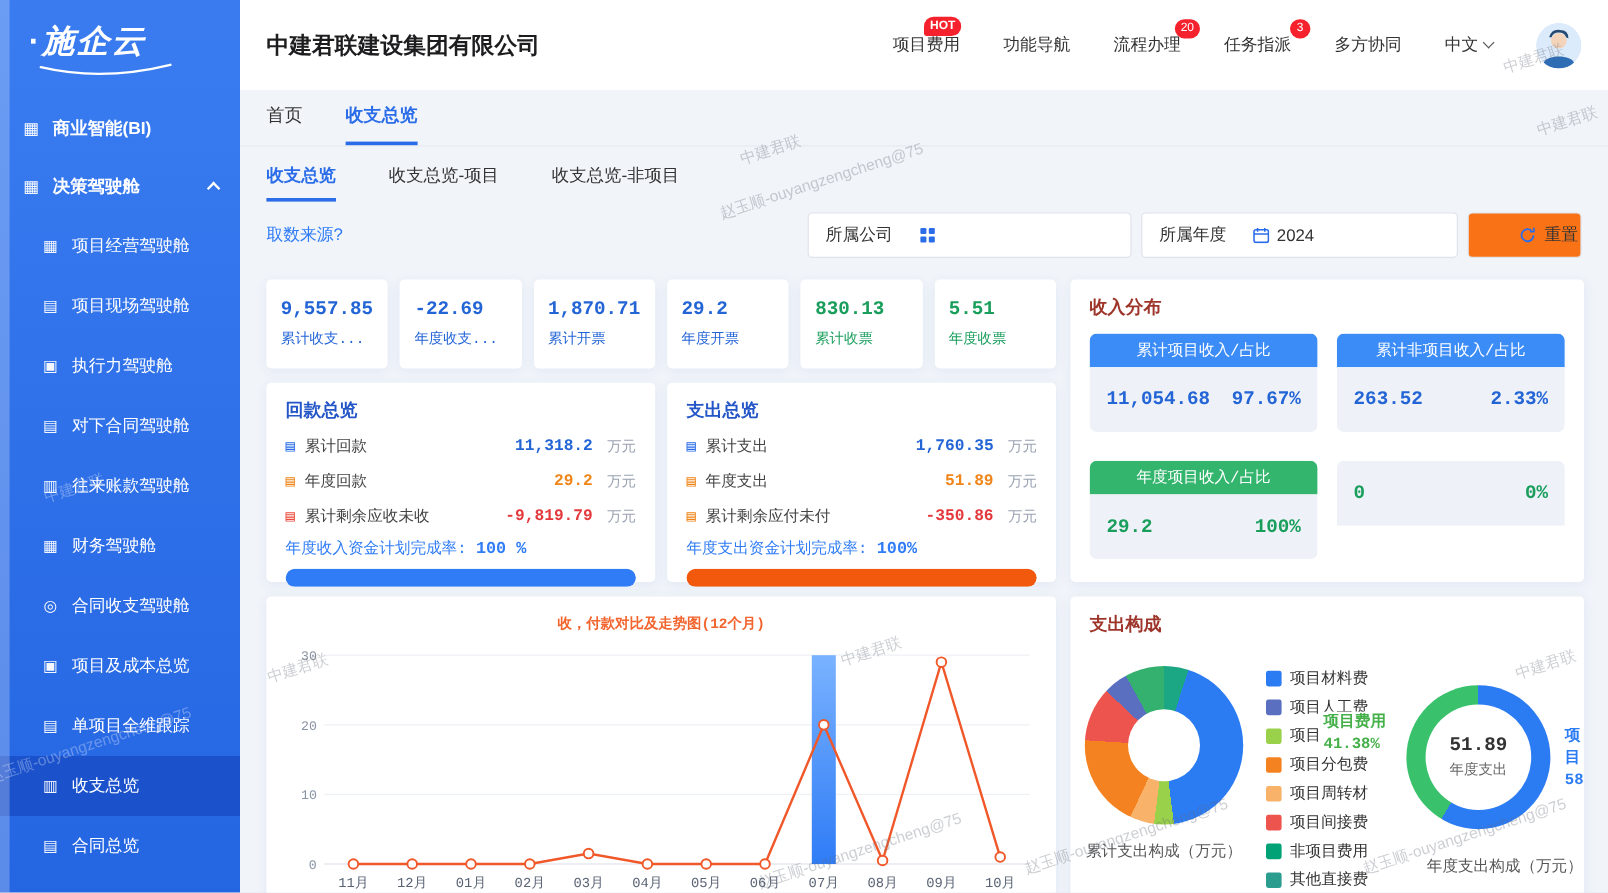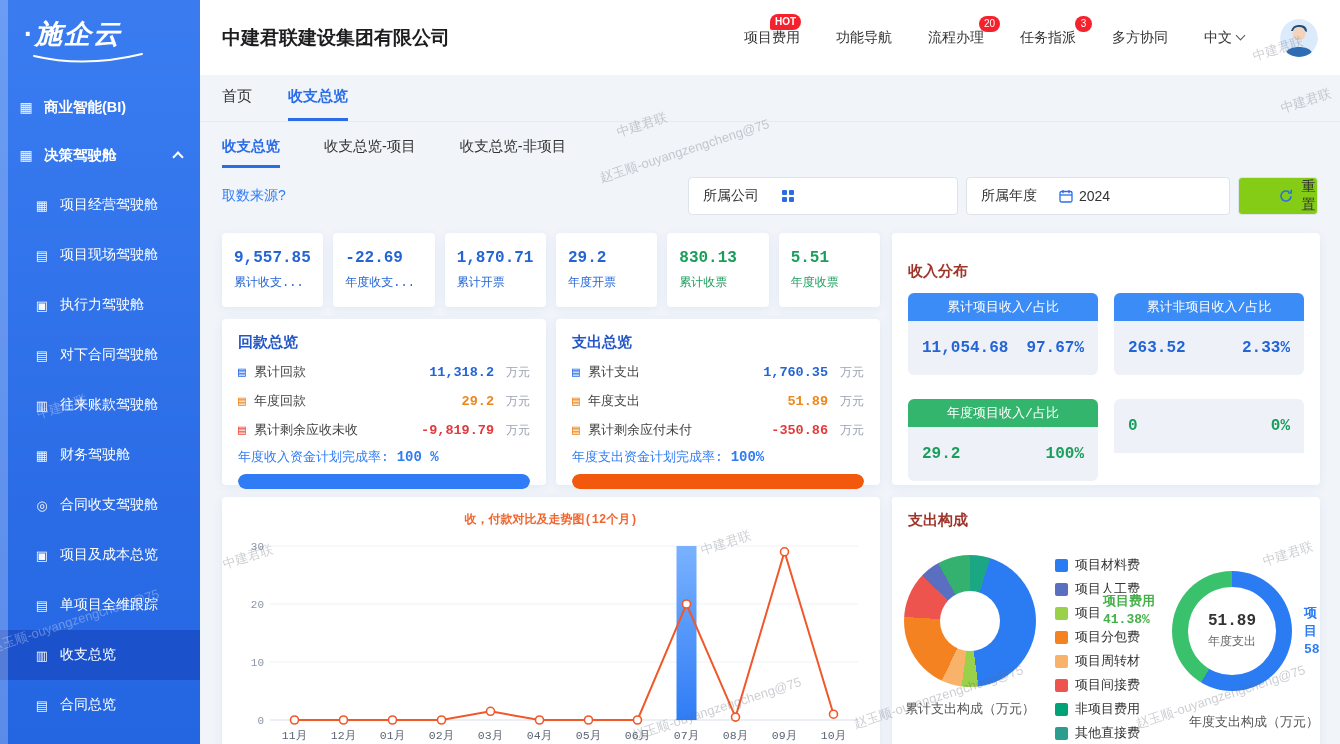--- a/index.html
+++ b/index.html
@@ -43,21 +43,21 @@
 
   .filter-row { height:50px; display:flex; align-items:center; padding:0 22px; }
   .source-link { color:#2f7cf6; font-size:14px; cursor:pointer; }
   .filter-right { margin-left:auto; display:flex; align-items:flex-start; gap:8px; }
   .select-box { height:38px; background:#fff; border:1px solid #dfe3ea; border-radius:4px; display:flex; align-items:center; padding:0 14px; cursor:pointer; }
   .select-box .lbl { font-size:14px; color:#333; }
   .select-box .ico { margin-left:22px; display:flex; align-items:center; }
   .select-box .val { font-size:14px; color:#333; margin-left:6px; }
   .sb-company { width:270px; }
   .sb-year { width:264px; }
-  .reset-btn { height:38px; width:80px; background:#84cc16; border:1px solid #dfe3ea; border-radius:4px; display:flex; align-items:center; justify-content:center; gap:7px; font-size:14px; color:#333; cursor:pointer;padding-left:40px; }
+  .reset-btn { height:38px; width:95px; background:#f97316; border:1px solid #dfe3ea; border-radius:4px; display:flex; align-items:center; justify-content:center; gap:7px; font-size:14px; color:#333; cursor:pointer;padding-left:40px; }
 
   .content { display:flex; gap:12px; padding:12px 20px 0 22px; }
   .left-col { width:658px; display:flex; flex-direction:column; gap:12px; }
   .right-col { flex:1; display:flex; flex-direction:column; gap:12px; }
 
   .card { background:#fff; border-radius:4px; box-shadow:0 2px 10px rgba(56,96,190,.08);font-family:Liberation Mono, monospace; }
 
   .stats-row { display:flex; gap:10px; }
   .stat-card { flex:1; height:74px; display:flex; flex-direction:column; justify-content:center; align-items:flex-start; padding:0 12px; }
   .stat-card .v { font-size:16px; font-weight:bold; }
@@ -75,21 +75,21 @@
   .rv.blue { color:#2465d6; } .rv.orange { color:#f08519; } .rv.red { color:#e4393c; }
   .ri.blue { color:#2b6de8; } .ri.orange { color:#f08519; } .ri.red { color:#ee4c3c; }
   .rate-row { margin-top:9px; font-size:13px; color:#2f7cf6; }
   .rate-row b { font-size:14px; }
   .pbar { margin-top:8px; height:15px; border-radius:8px; background:#e9eef5; overflow:hidden; }
   .pbar .fill { height:100%; border-radius:8px; }
 
   .chart-card { height:290px; padding:10px 14px; }
   .chart-title { text-align:center; font-size:12px; font-weight:bold; color:#f2652e; margin:4px 0 6px; }
 
-  .income-card { height:252px; padding:29px 16px; }
+  .income-card { height:252px; padding:14px 16px; }
   .red-title { font-size:15px; font-weight:bold; color:#9e352b; }
   .inc-grid { display:grid; grid-template-columns:1fr 1fr; gap:24px 16px; margin-top:12px; }
   .inc-box { border-radius:6px; overflow:hidden; }
   .inc-head { height:28px; display:flex; align-items:center; justify-content:center; color:#fff; font-size:13px; }
   .inc-box.blue .inc-head { background:#3b8cf7; }
   .inc-box.green .inc-head { background:#33b56d; }
   .inc-body { height:54px; background:#eef2f8; display:flex; align-items:center; justify-content:space-between; padding:0 14px; font-size:16px; font-weight:bold; }
   .inc-box.blue .inc-body { color:#2465d6; }
   .inc-box.green .inc-body { color:#1a9e5c; }
 

